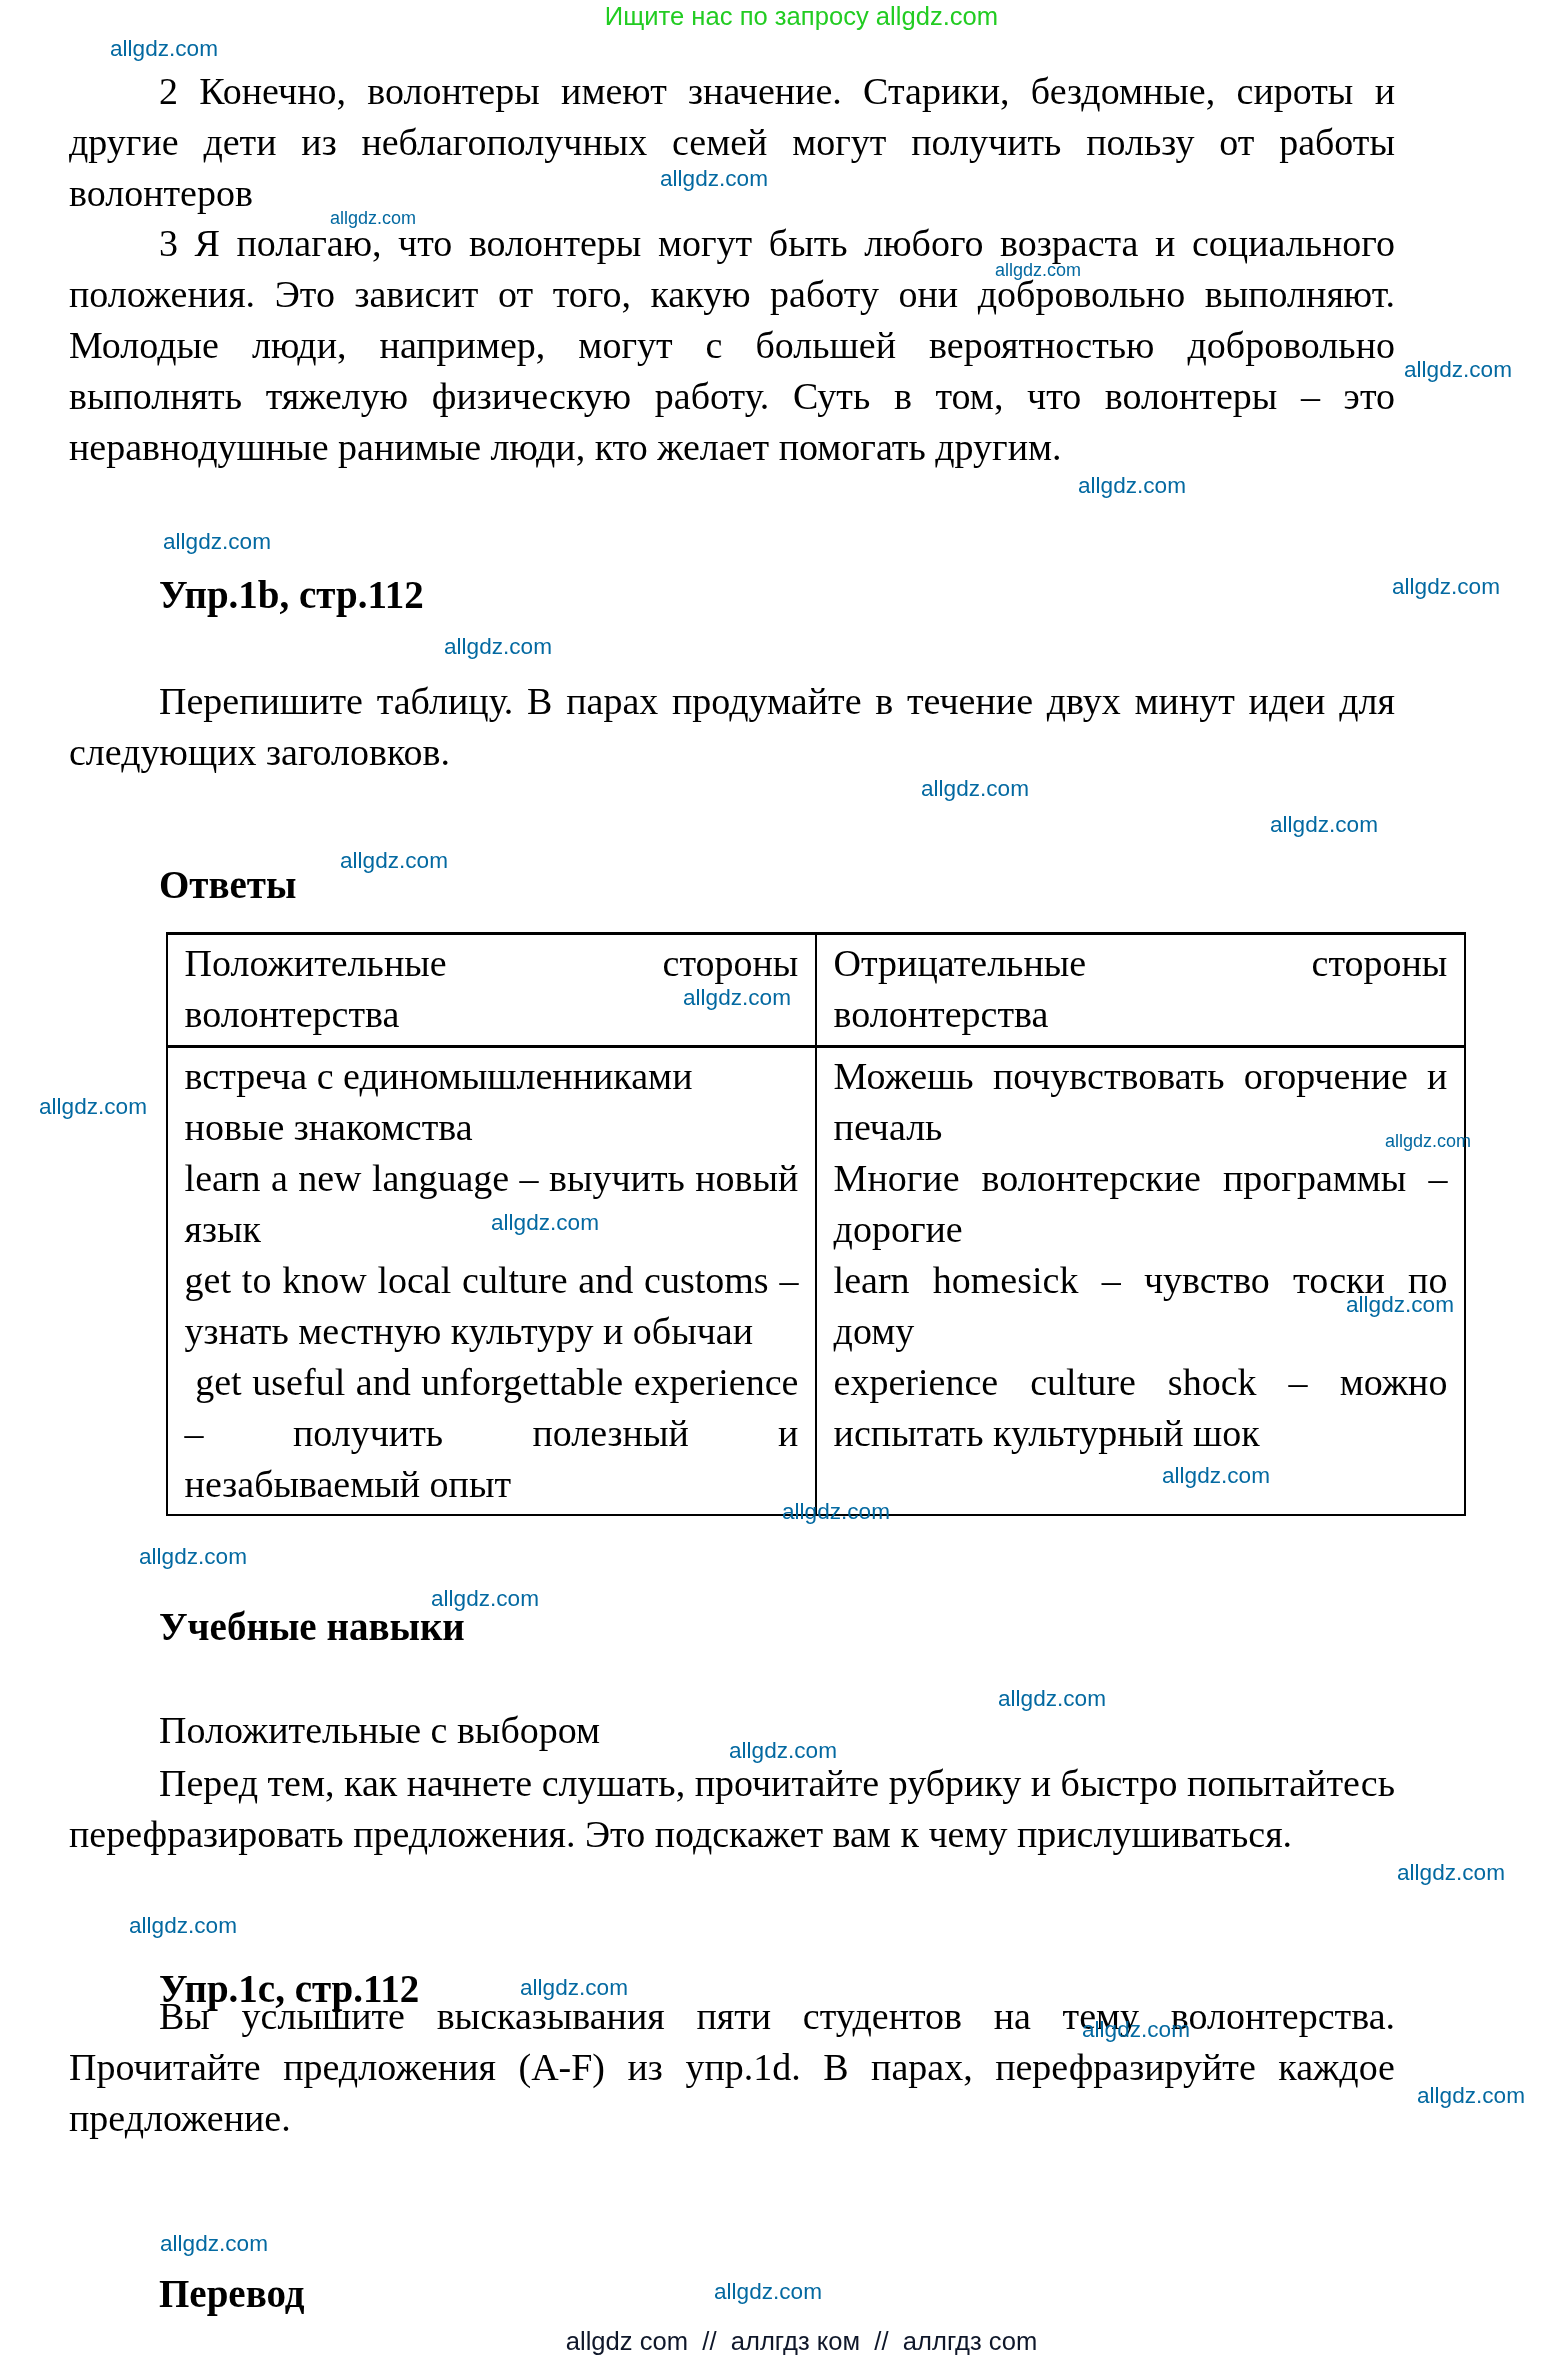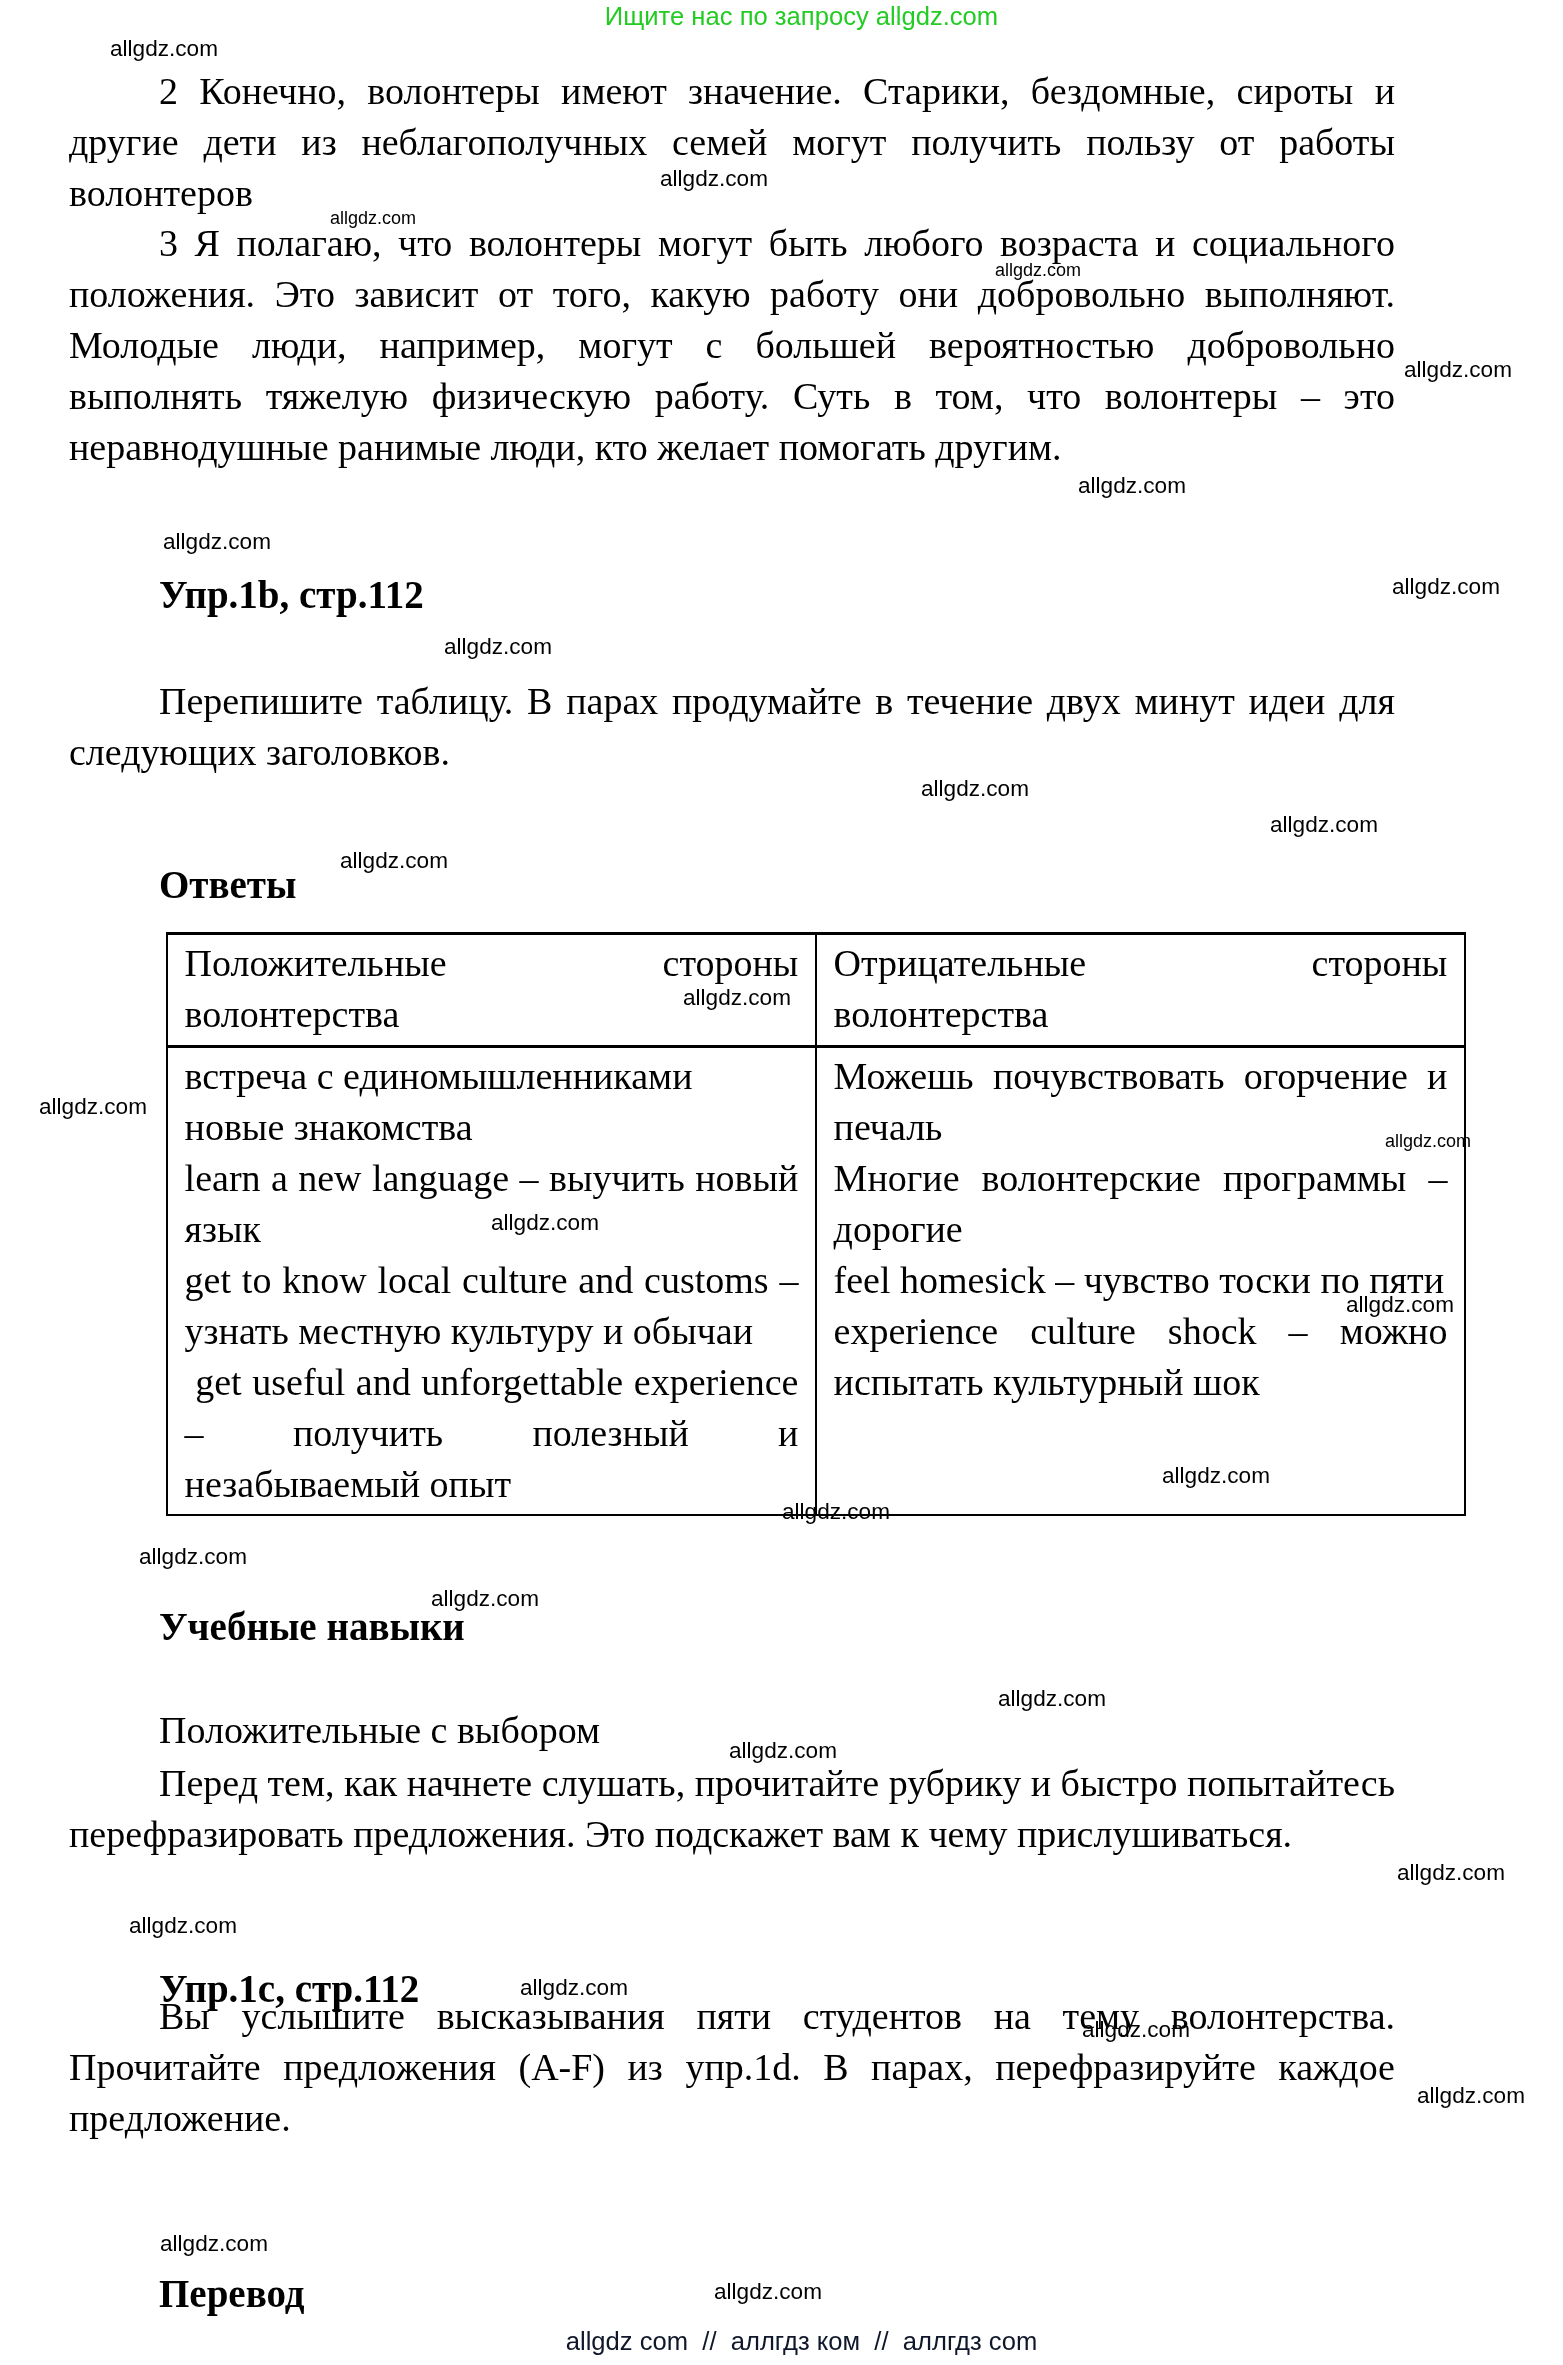--- a/index.html
+++ b/index.html
@@ -3,21 +3,21 @@
 <meta charset="utf-8">
 <style>
   html, body { margin: 0; padding: 0; background: #ffffff; }
   body { width: 1563px; height: 2366px; position: relative; overflow: hidden;
          font-family: "Liberation Serif", "DejaVu Serif", serif; color: #000; }
   .abs { position: absolute; padding-left: 20px; }
   .banner { top: 1.5px; left: 0; width: 1563px; text-align: center; color: #22cc22;
             font-family: "Liberation Sans", "DejaVu Sans", sans-serif; font-size: 25.6px; }
   .footer { top: 2356px; left: 0; width: 1563px; text-align: center; color: #0f172a;
             font-family: "Liberation Sans", "DejaVu Sans", sans-serif; font-size: 25.6px; transform: translateY(-100%); }
-  .wm { font-family: "Liberation Sans", "DejaVu Sans", sans-serif; font-size: 22.6px; color: #000000; white-space: nowrap; }
+  .wm { font-family: "Liberation Sans", "DejaVu Sans", sans-serif; font-size: 22.6px; color: #0369a1; white-space: nowrap; }
   .wm.sm { font-size: 18px; }
   .para { left: 49px; width: 1326px; font-size: 38px; line-height: 51px; text-align: justify; text-align-last: left; }
   .para .indent { display: inline-block; width: 90px; }
   .heading { left: 139px; font-size: 39px; font-weight: bold; white-space: nowrap; }
   .task { left: 49px; width: 1326px; font-size: 38px; line-height: 51px; font-weight: normal; text-align: justify; text-align-last: left; }
   table.tbl { position: absolute; left: 166px; top: 932px; width: 1300px; border-collapse: collapse; }
   table.tbl td { border: 2.3px solid #000; vertical-align: top; padding: 3px 16.6px 4.5px 16.6px; font-size: 38px; line-height: 51px; text-align: justify; width: 50%; }
   table.tbl tr.head td { border-bottom: 3.8px solid #000; }
   table.tbl tr.head td, table.tbl tr.head { border-top: 3.8px solid #000; }
   .cell-line { display: block; text-align: justify; text-align-last: left; }
@@ -57,21 +57,21 @@
     <td>
       <span class="cell-line">встреча с единомышленниками</span>
       <span class="cell-line">новые знакомства</span>
       <span class="cell-line">learn a new language – выучить новый язык</span>
       <span class="cell-line">get to know local culture and customs – узнать местную культуру и обычаи</span>
       <span class="cell-line" style="white-space:pre-wrap;"> get useful and unforgettable experience – получить полезный и незабываемый опыт</span>
     </td>
     <td>
       <span class="cell-line">Можешь почувствовать огорчение и печаль</span>
       <span class="cell-line">Многие волонтерские программы – дорогие</span>
-      <span class="cell-line">feel homesick – чувство тоски по пяти</span>
+      <span class="cell-line">learn homesick – чувство тоски по дому</span>
       <span class="cell-line">experience culture shock – можно испытать культурный шок</span>
     </td>
   </tr>
 </tbody>
   </table>
 
 <div class="abs heading" style="top:1604px;">Учебные навыки</div>
 
 <div class="abs" style="left:139px; top:1708px; font-size:38px;">Положительные с выбором</div>
 

